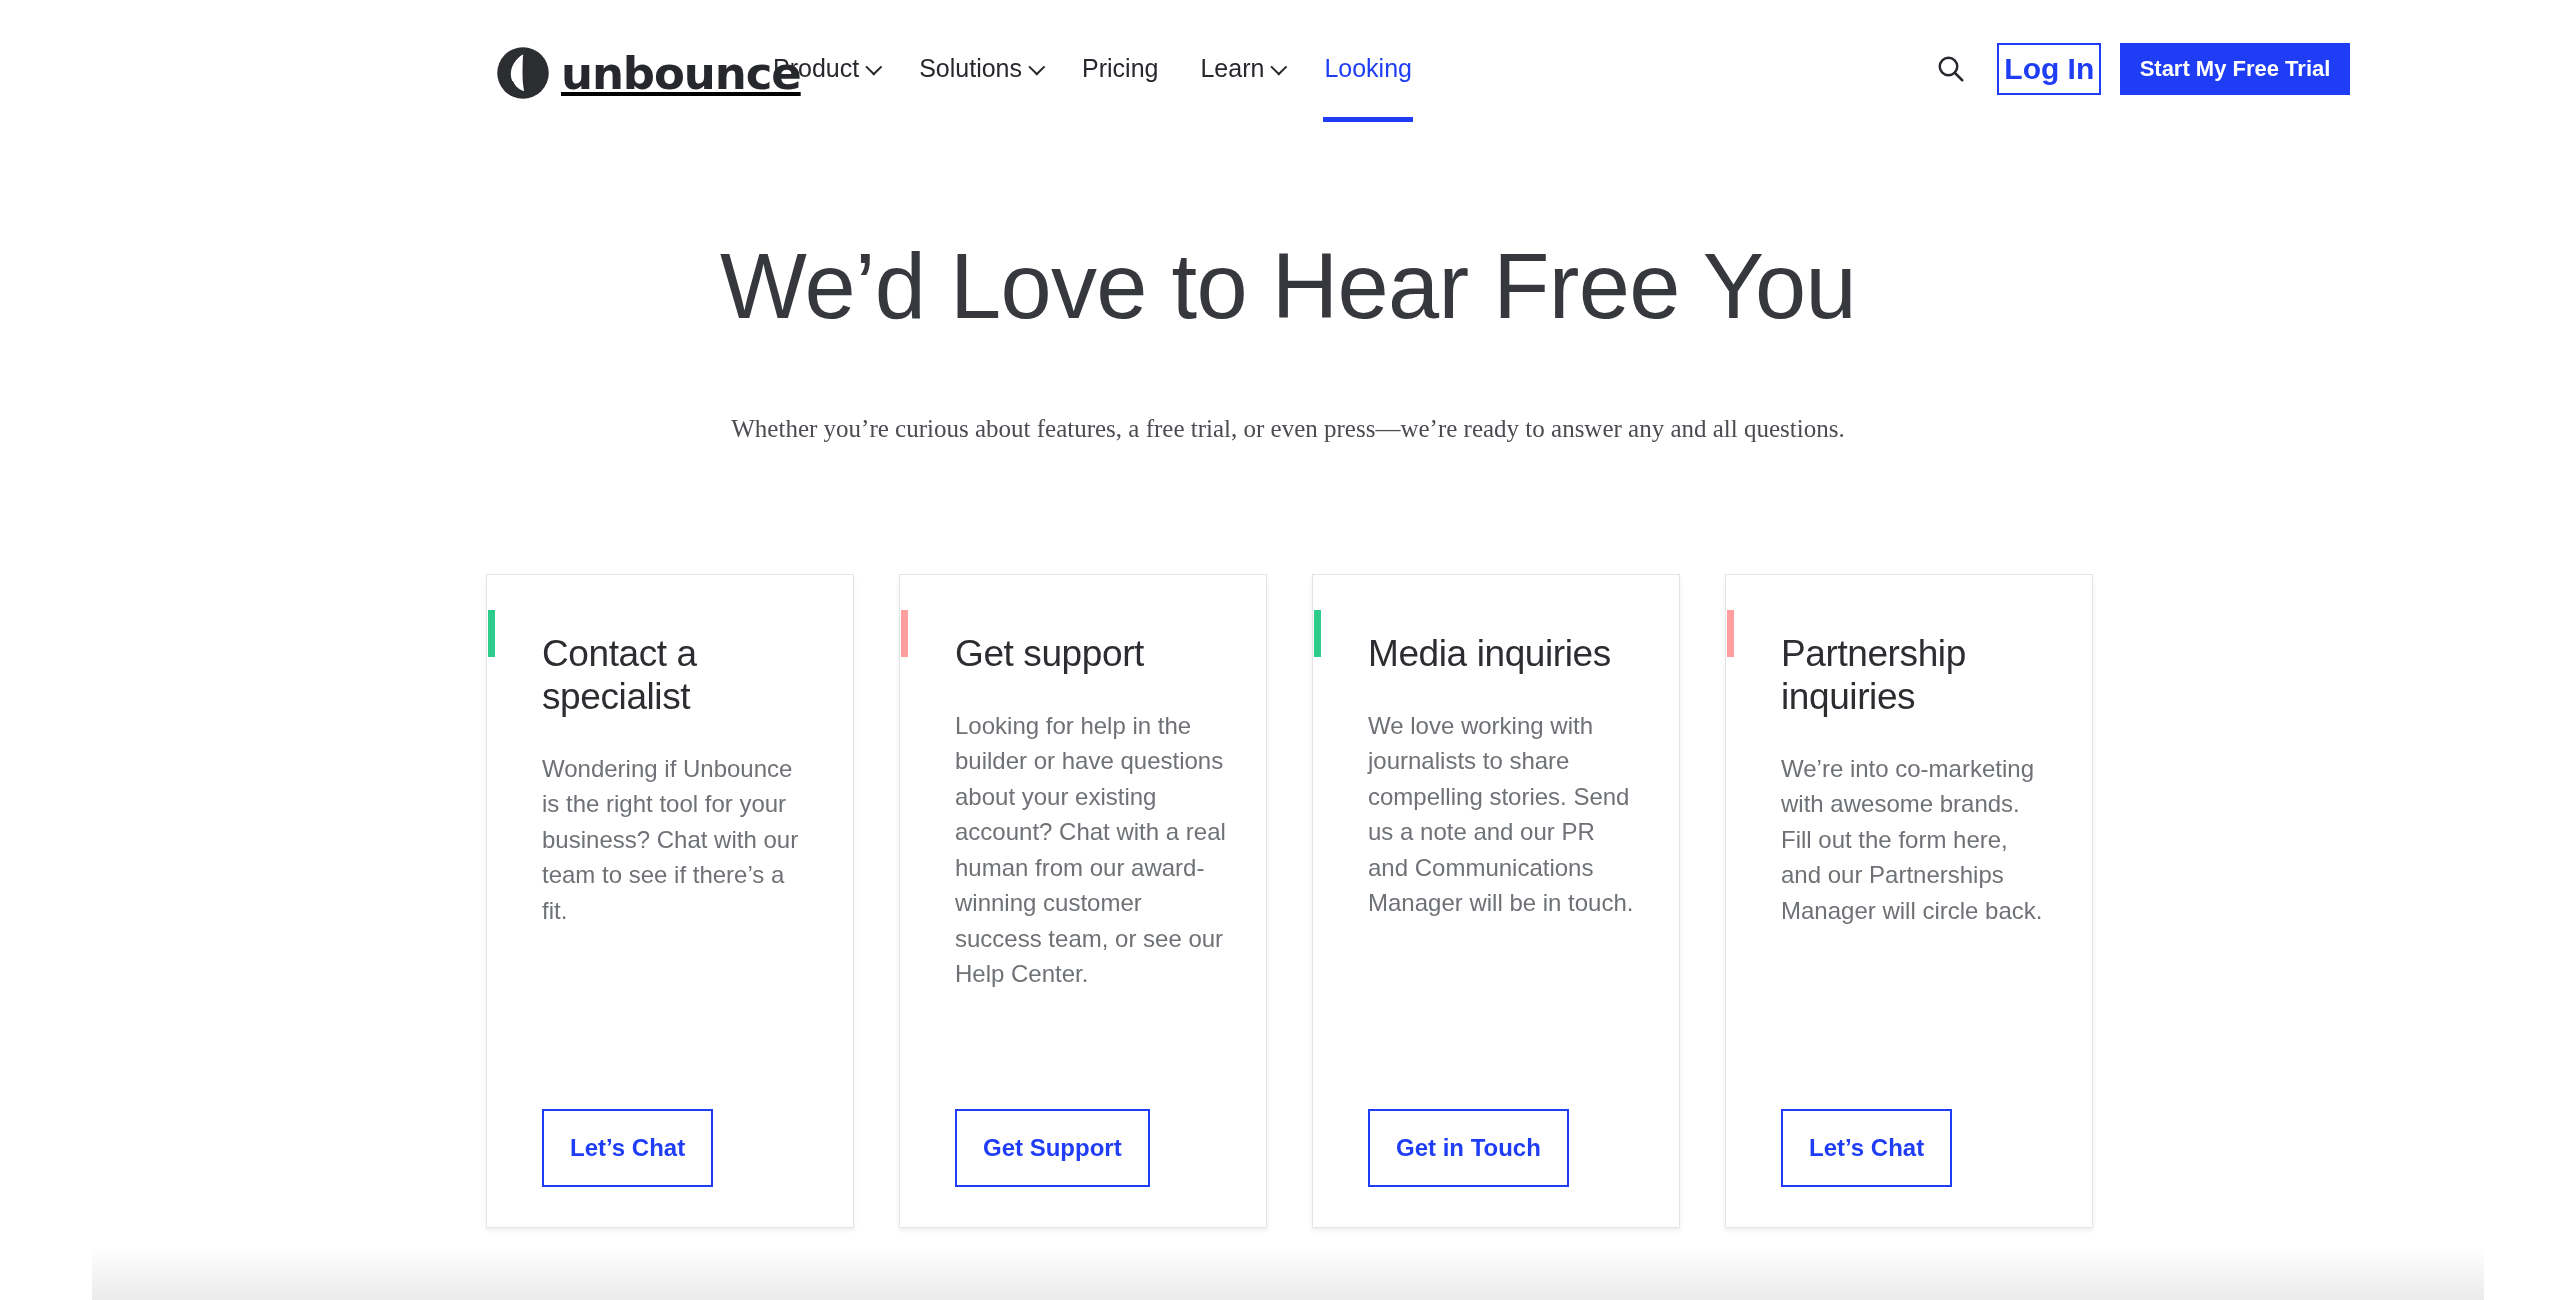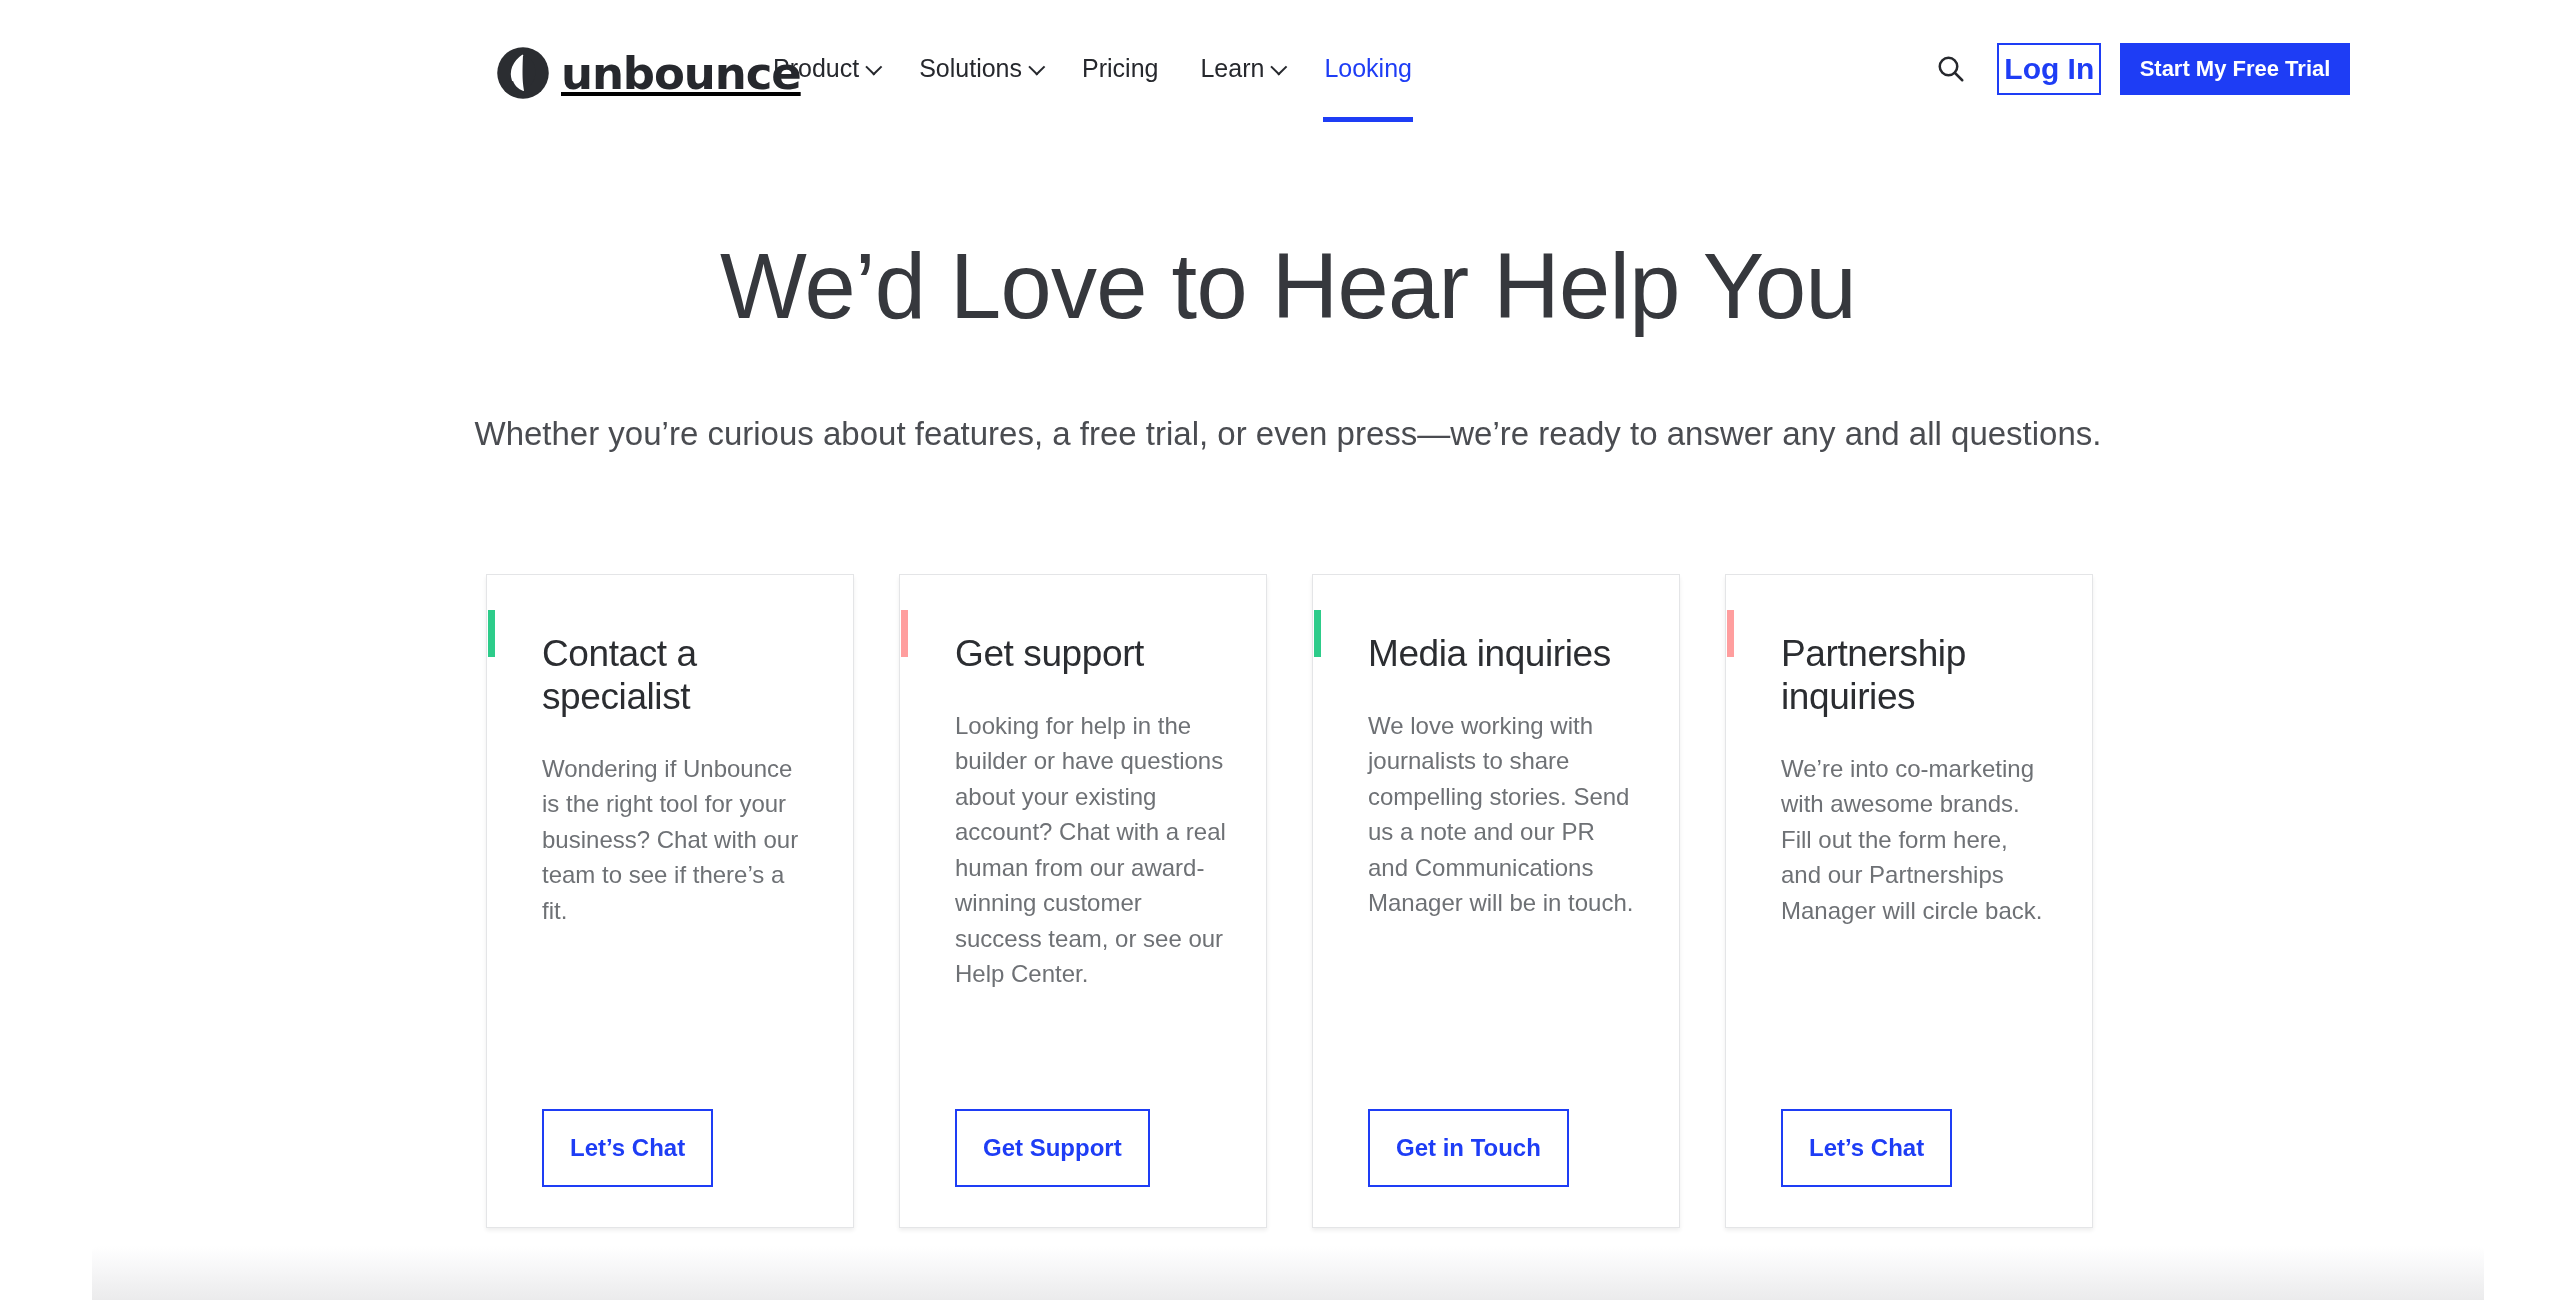--- a/index.html
+++ b/index.html
@@ -128,23 +128,24 @@
   .hero-title {
     font-size: 92px;
     font-weight: 400;
     color: #36383d;
     letter-spacing: -0.7px;
     line-height: 1.08;
     font-family: "Liberation Sans", sans-serif;
   }
   .hero-sub {
     margin-top: 75px;
-    font-size: 33px;
+    font-size: 25px;
     color: #4a4c51;
     line-height: 1.4;
+    font-family: Liberation Serif, serif;
   }
 
   
   .cards {
     position: absolute;
     top: 574px;
     left: 486px;
     display: flex;
     gap: 45px;
     border-radius: 16px;
@@ -252,21 +253,21 @@
         <circle cx="10" cy="10" r="7" fill="none" stroke="#26282d" stroke-width="2"></circle>
         <line x1="15" y1="15" x2="21" y2="21" stroke="#26282d" stroke-width="2" stroke-linecap="round"></line>
       </svg>
     </button>
     <button class="btn-login">Log In</button>
     <button class="btn-trial">Start My Free Trial</button>
   </div>
 </div>
 
 <div class="hero">
-  <h1 class="hero-title">We’d Love to Hear Help You</h1>
+  <h1 class="hero-title">We’d Love to Hear Free You</h1>
   <p class="hero-sub">Whether you’re curious about features, a free trial, or even press—we’re ready to answer any and all questions.</p>
 </div>
 
 <div class="cards">
 
   <div class="card">
     <span class="accent" style="background:#2DCC8A"></span>
     <h2 class="card-title">Contact a specialist</h2>
     <p class="card-body">Wondering if Unbounce is the right tool for your business? Chat with our team to see if there’s a fit.</p>
     <button class="card-btn">Let’s Chat</button>

